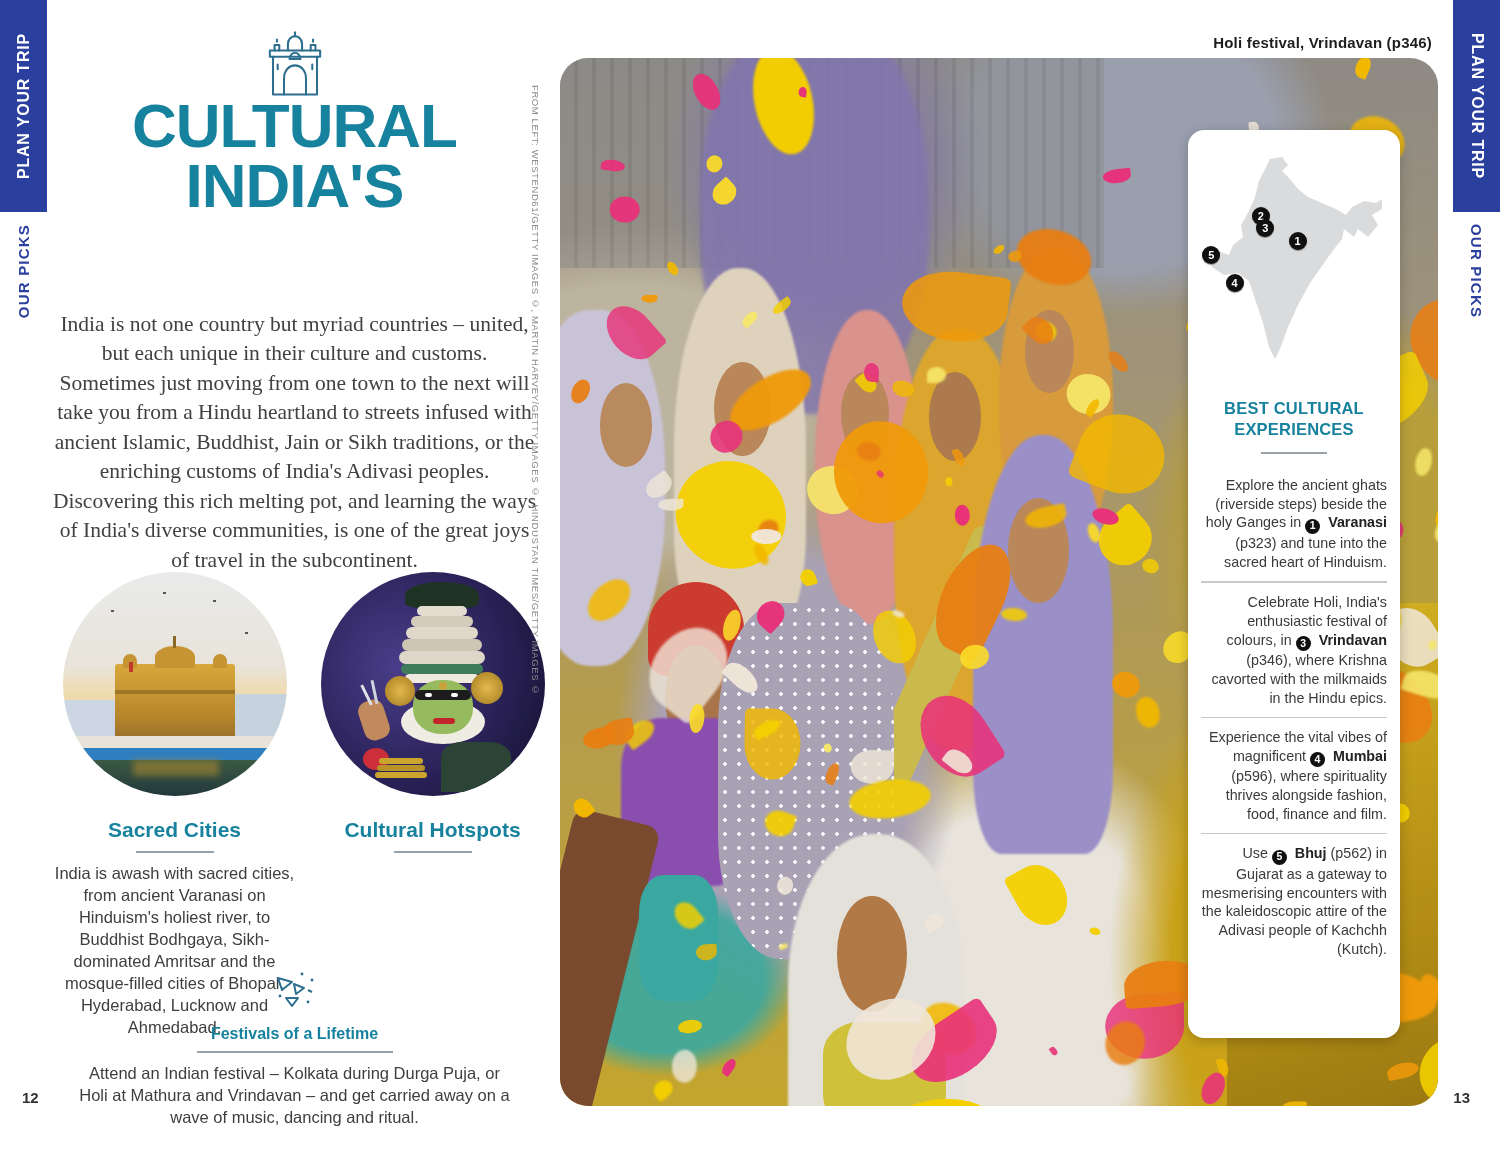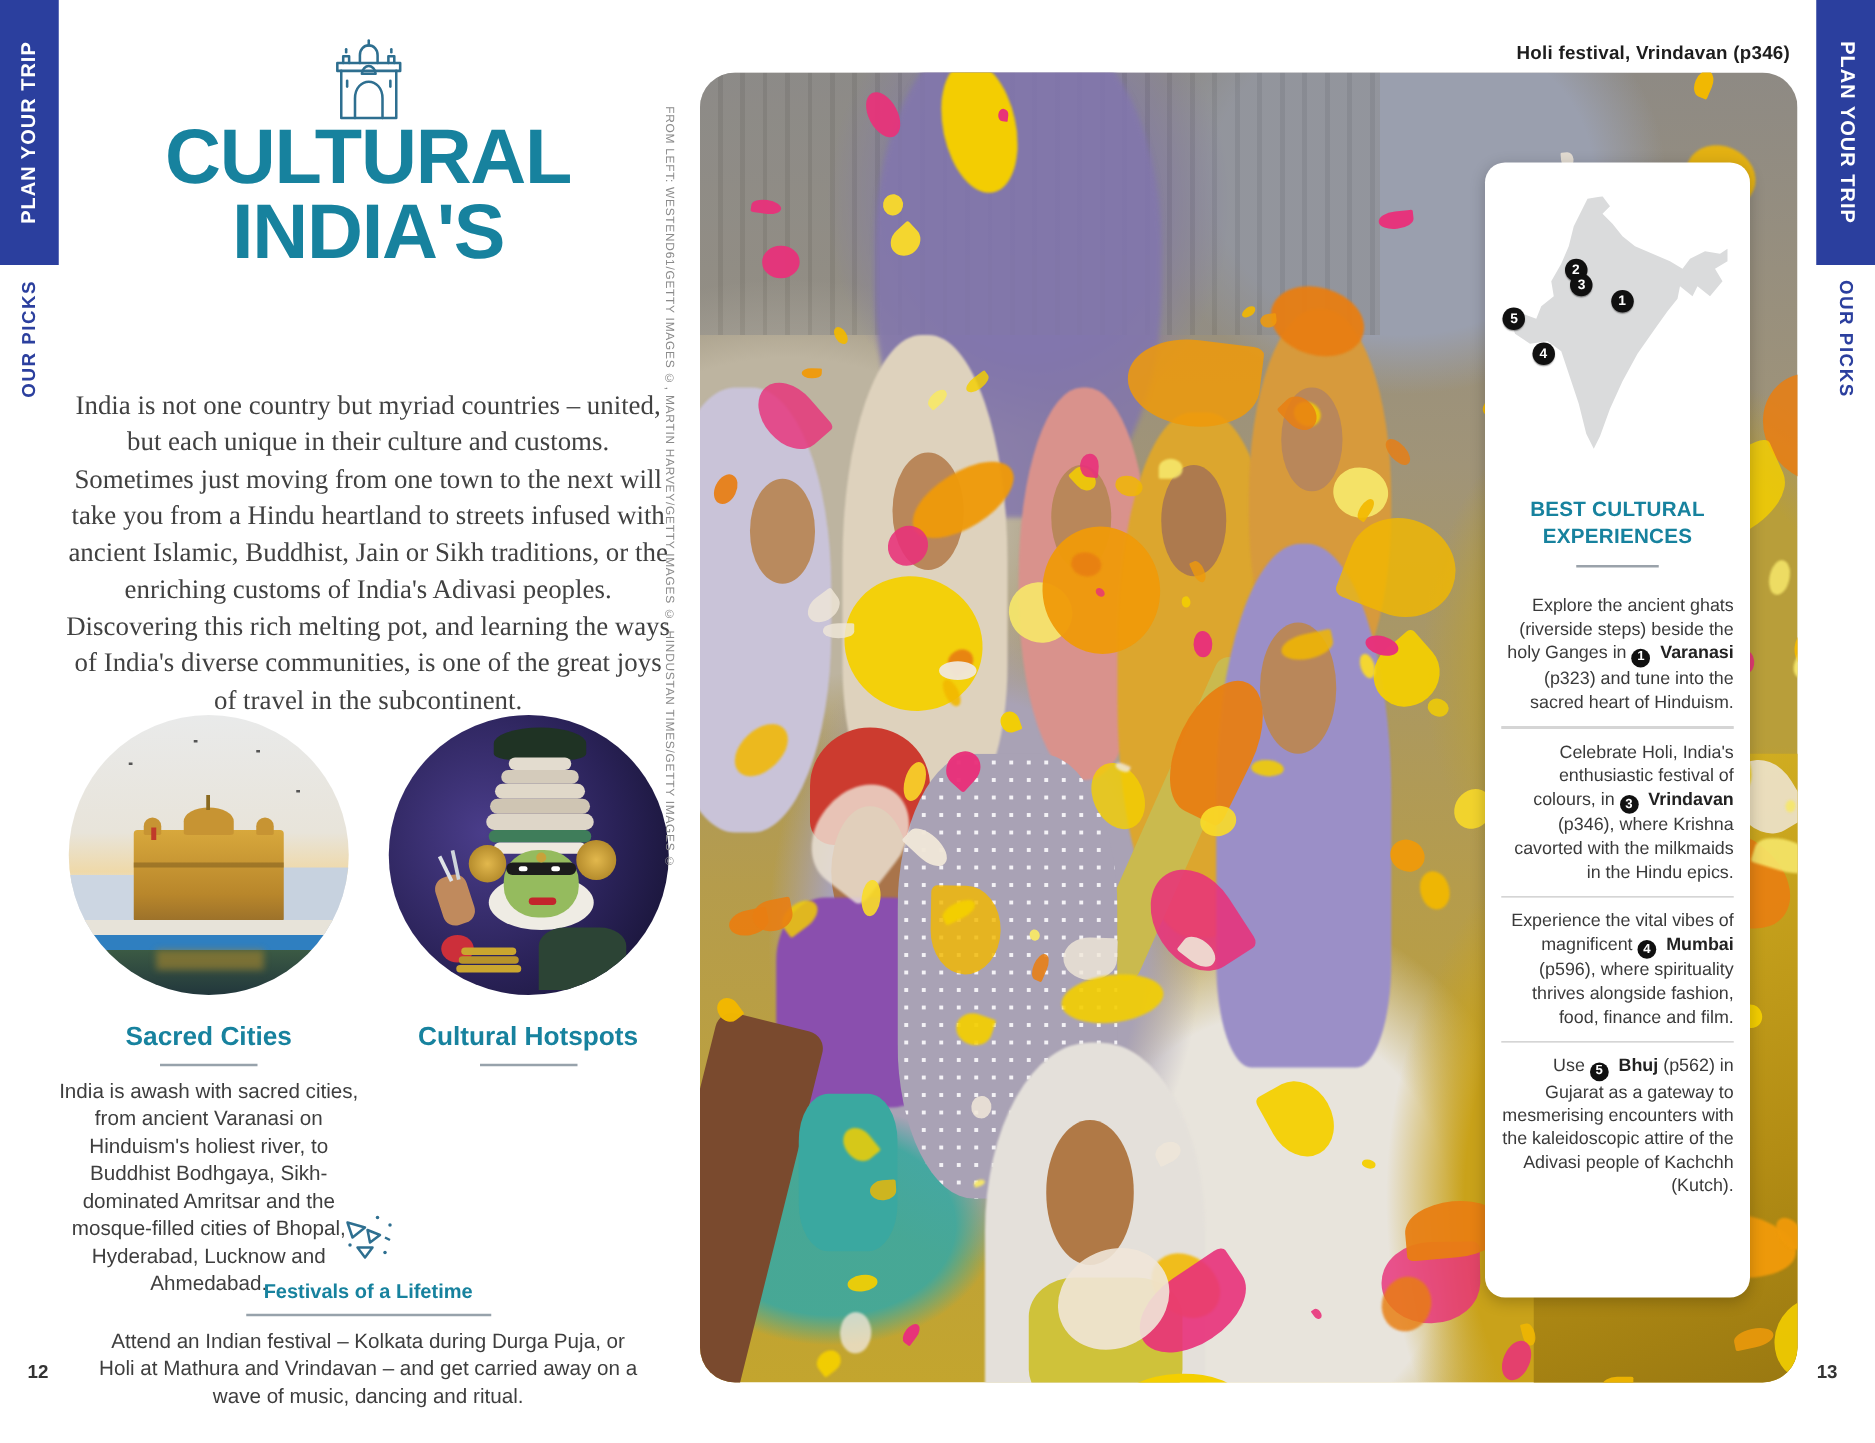--- a/index.html
+++ b/index.html
@@ -21,21 +21,21 @@
   .tab-picks .vtext{font-size:15px;font-weight:600;letter-spacing:1.2px;}
   .tab-picks.left .vtext{transform:rotate(180deg);}
   
   .leftcol{position:absolute;left:47px;top:0;width:495px;}
   .gate-icon{position:absolute;left:208px;top:30px;width:80px;height:66px;}
   .title{position:absolute;left:0;top:96px;width:495px;text-align:center;color:#17829e;
          font-weight:bold;font-size:62px;line-height:.96;letter-spacing:-1px;}
   .intro{position:absolute;left:5px;top:310px;width:485px;text-align:center;
          font-family:"Liberation Serif",serif;font-size:21.5px;line-height:1.37;color:#414141;}
   .features{position:absolute;left:0;top:572px;width:495px;display:flex;justify-content:center;gap:16px;}
-  .feature{width:240px;display:flex;flex-direction:column;align-items:center;}
+  .feature{width:240px;display:flex;flex-direction:column;align-items:center;margin-left:10px;}
   .circ{width:224px;height:224px;border-radius:50%;overflow:hidden;position:relative;flex:none;}
   .f-head{margin-top:22px;color:#17829e;font-size:21px;font-weight:bold;}
   .f-rule{width:78px;height:2px;background:#97a2ab;margin:9px 0 10px;}
   .f-body{font-size:16.5px;line-height:1.33;text-align:center;color:#3e3e3e;width:240px;}
   .fest{position:absolute;left:0;top:968px;width:495px;display:flex;flex-direction:column;align-items:center;}
   .fest-icon{width:46px;height:42px;}
   .fest-head{color:#17829e;font-size:16px;font-weight:bold;margin-top:15px;}
   .fest-rule{width:196px;height:2px;background:#97a2ab;margin:8px 0 10px;}
   .fest-body{font-size:16.5px;line-height:1.33;text-align:center;width:440px;color:#3e3e3e;}
   .pageno{position:absolute;font-size:15px;font-weight:bold;color:#333;}

